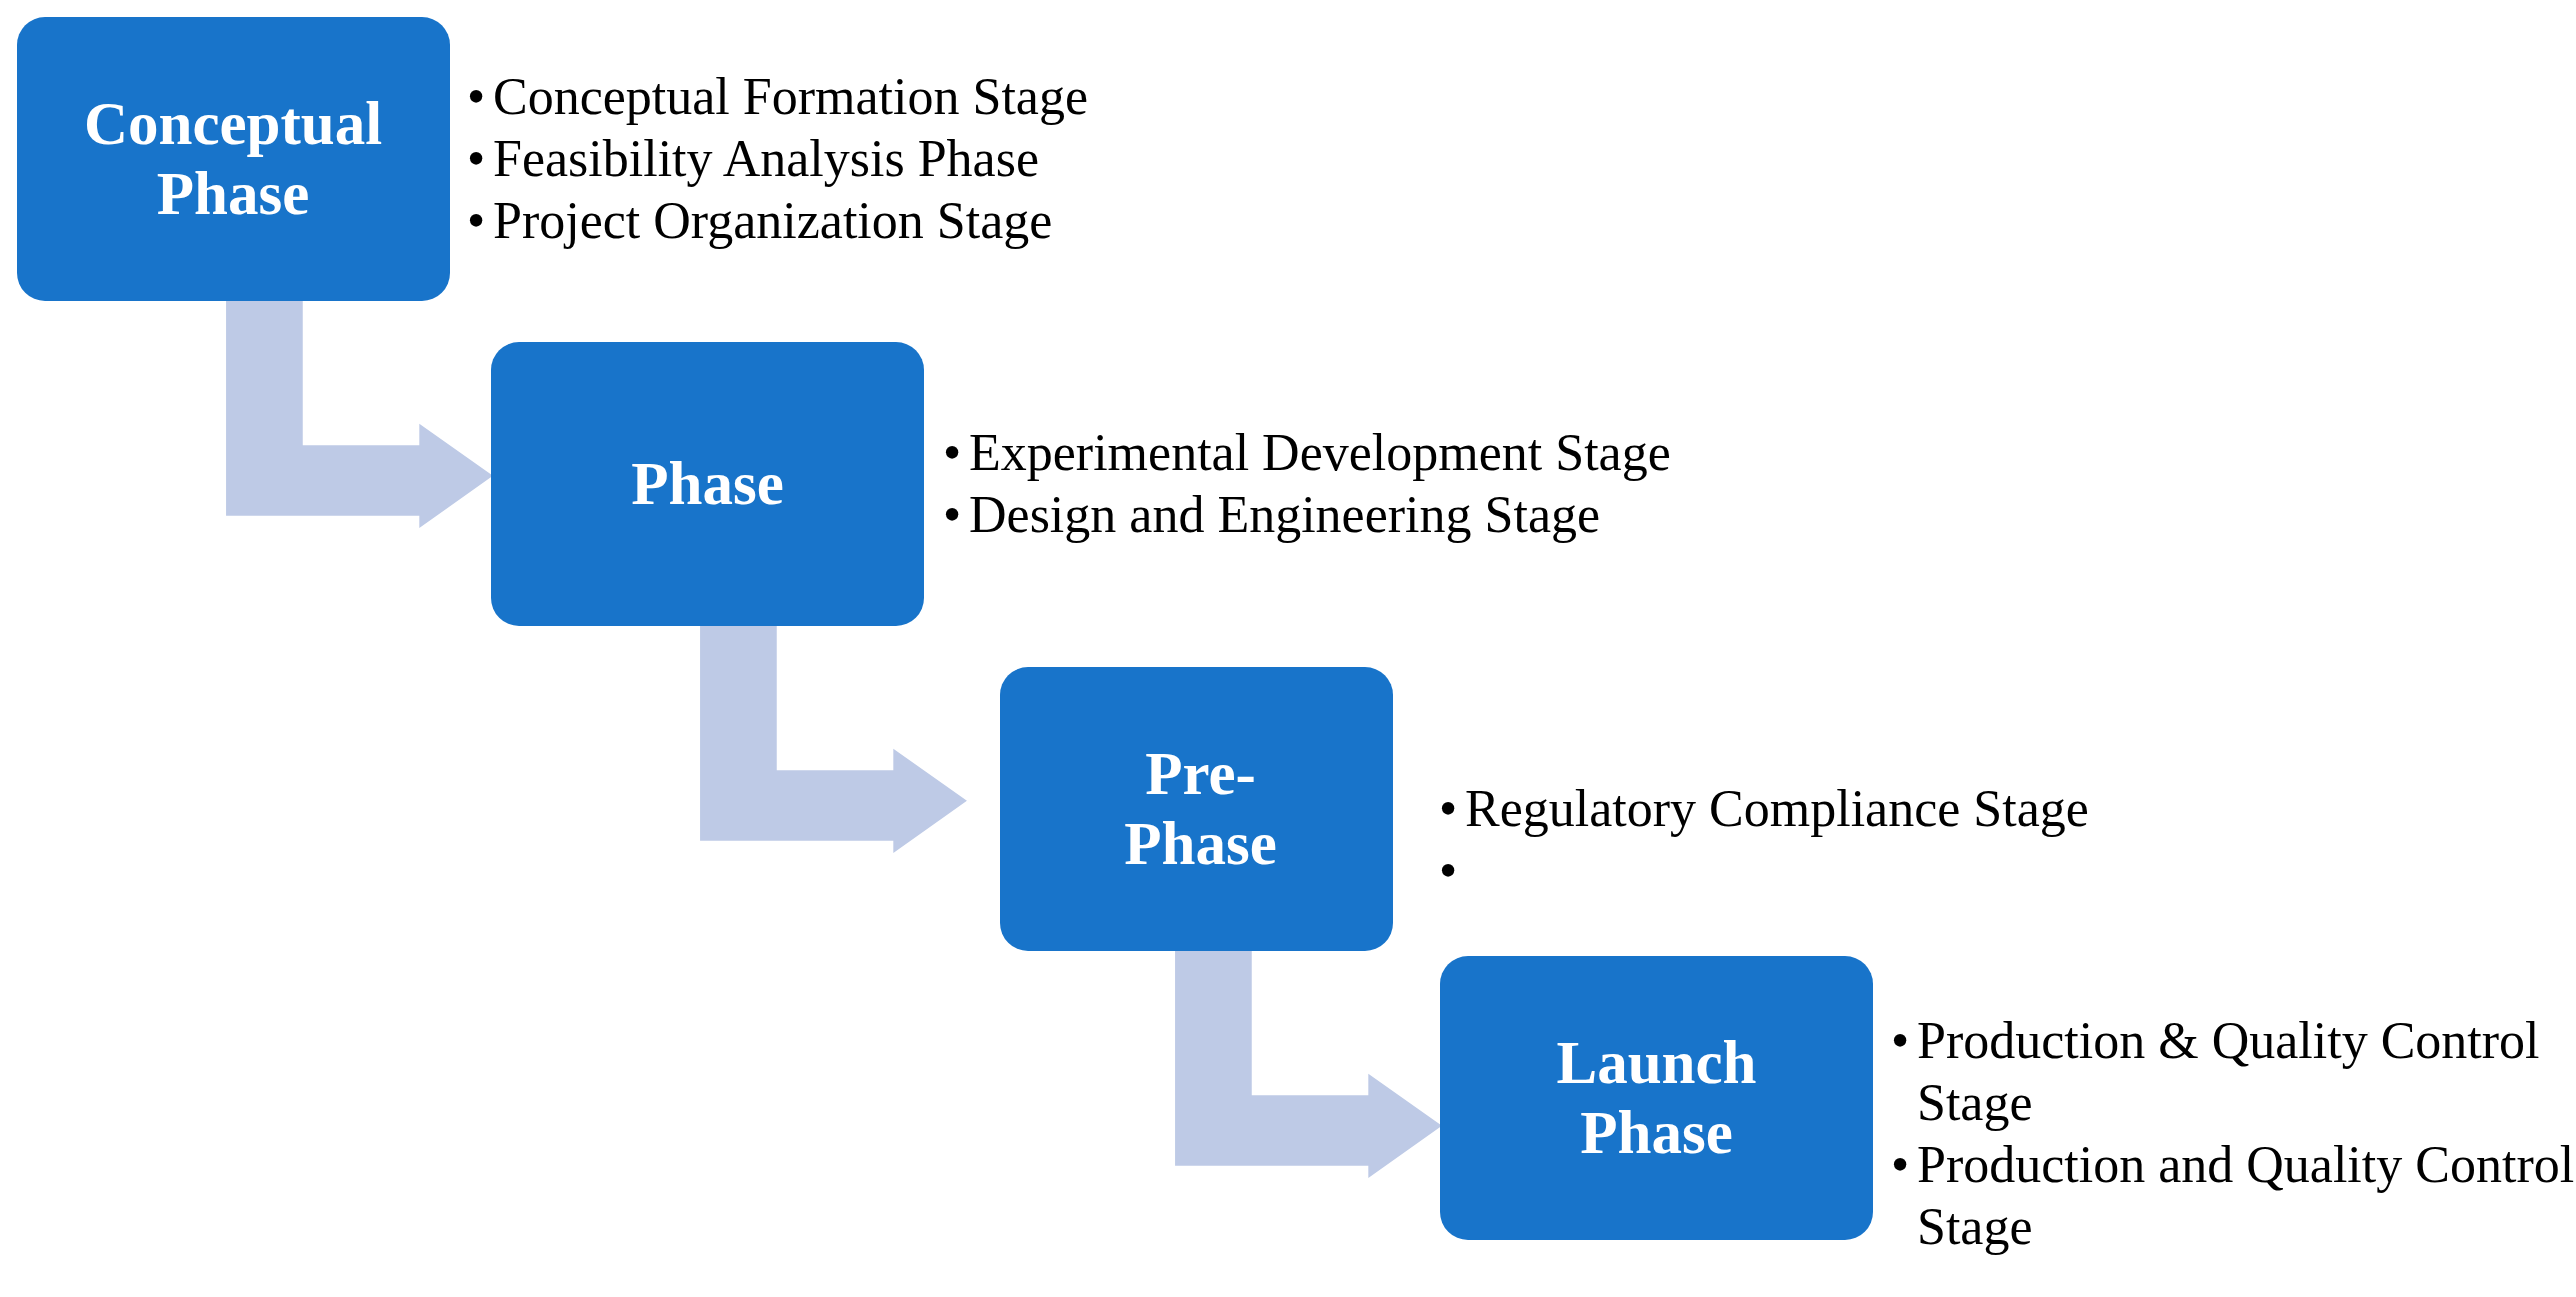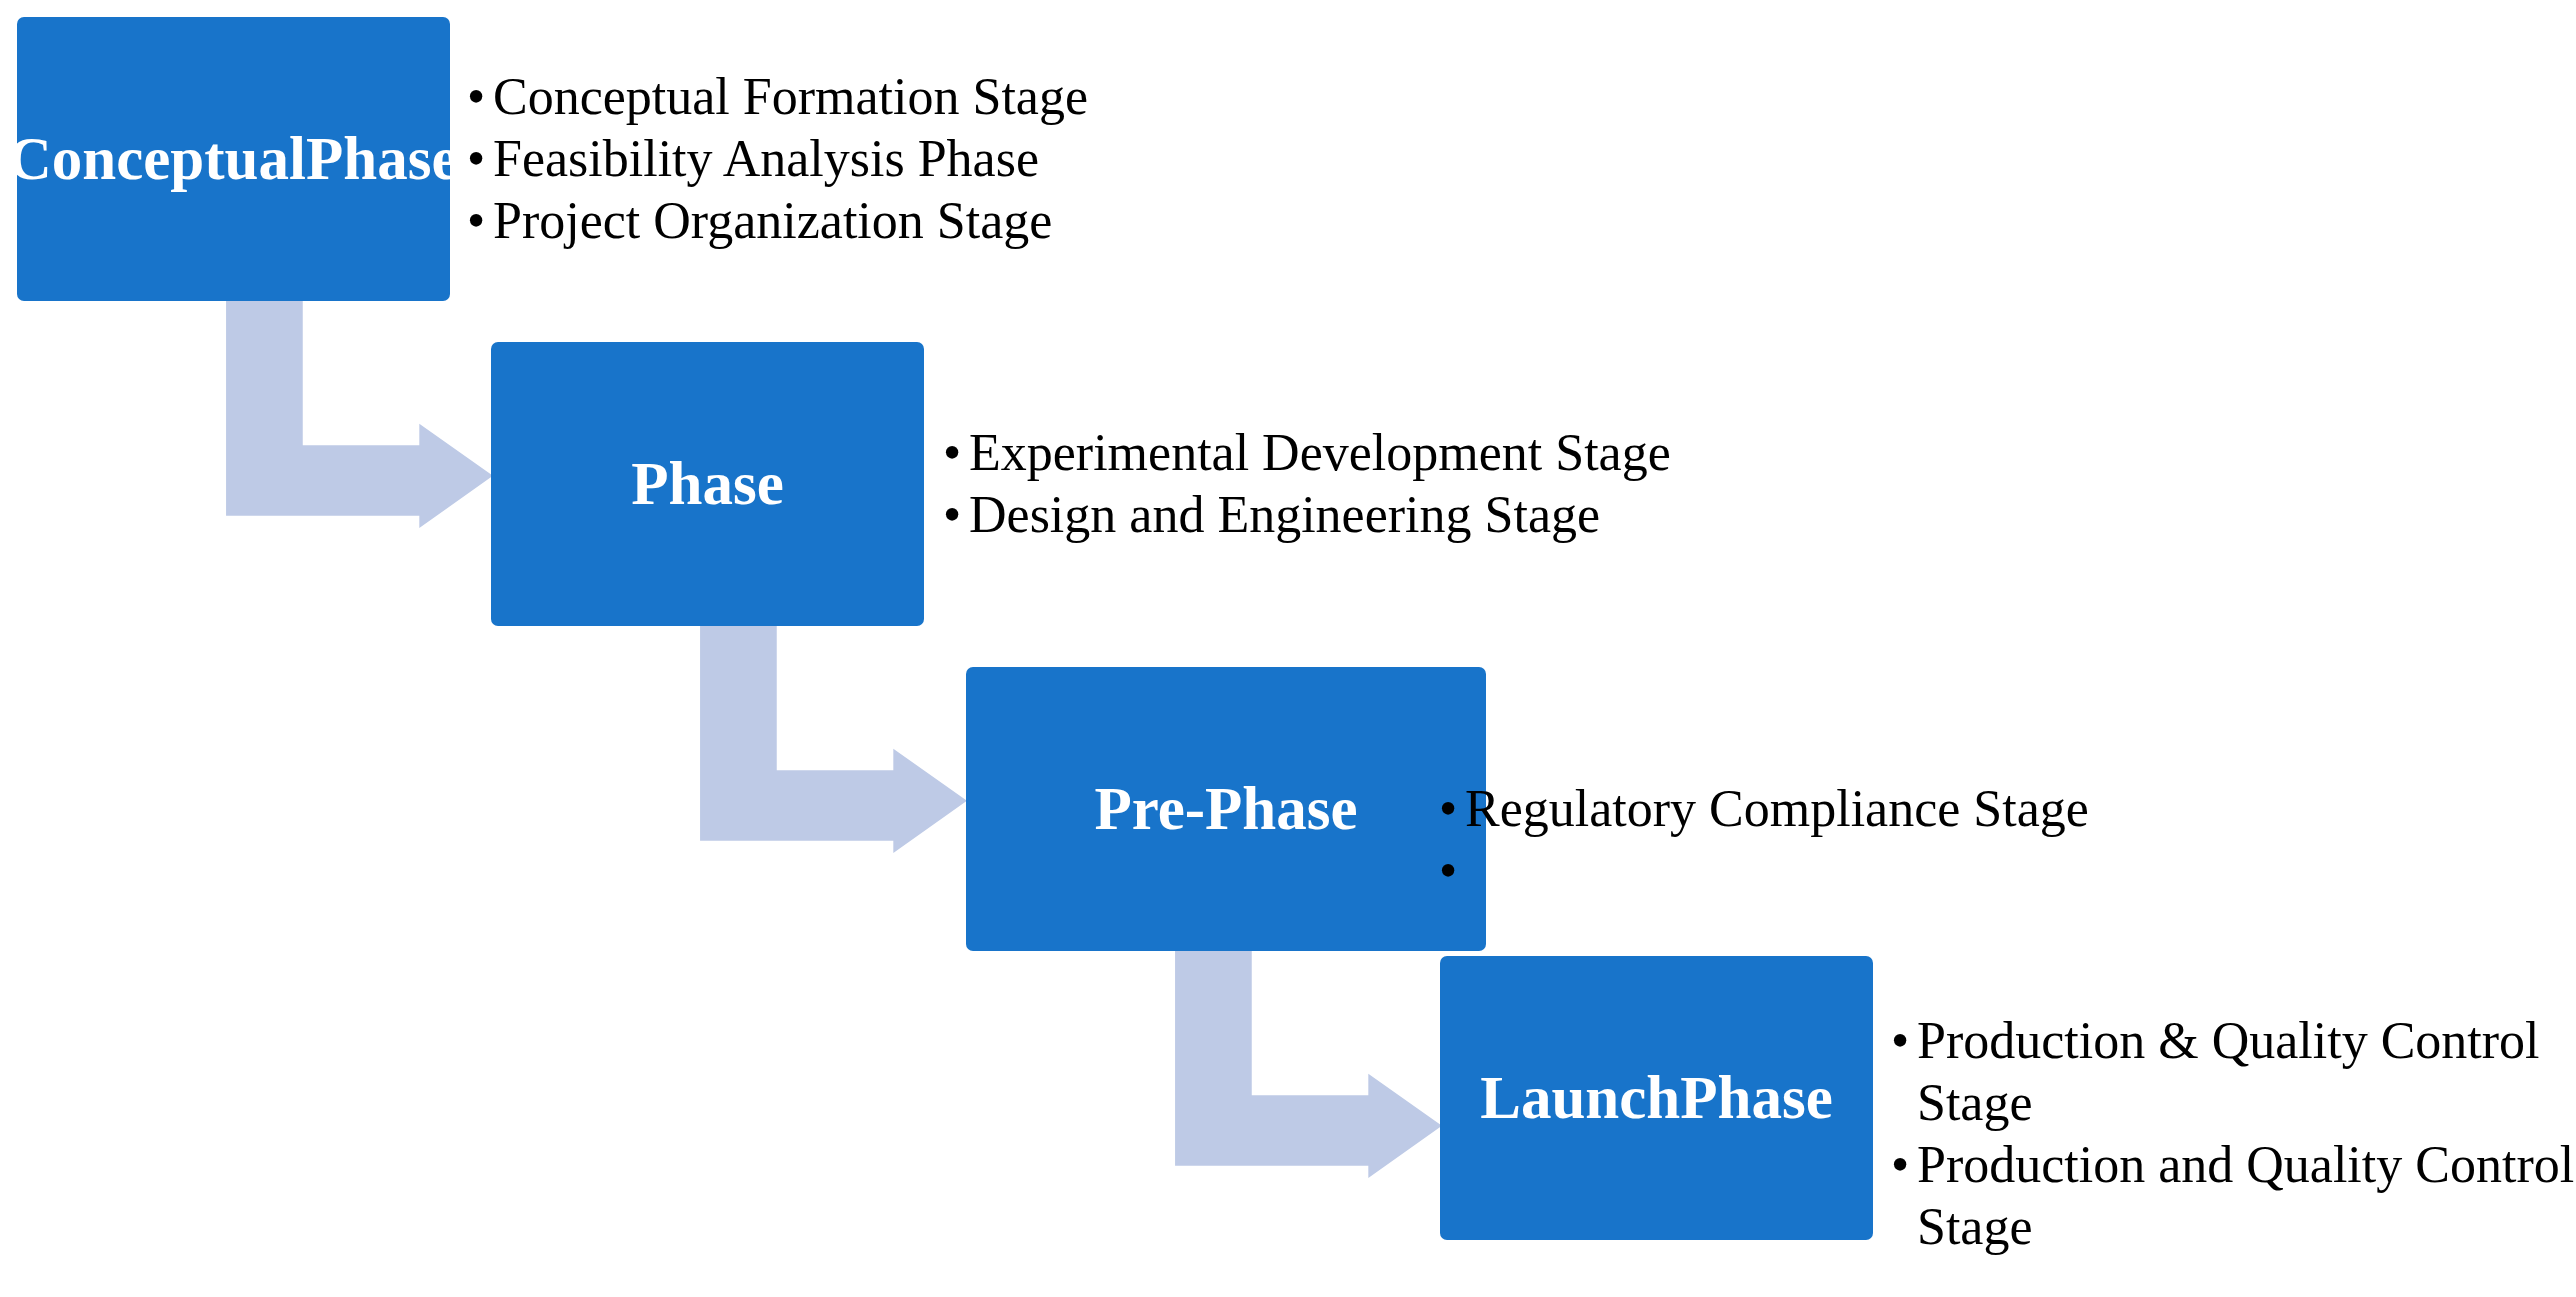--- a/index.html
+++ b/index.html
@@ -15,35 +15,35 @@
     background:var(--background);
     font-family:"Liberation Serif","DejaVu Serif",serif;
     overflow:hidden;
   }
   #canvas{position:relative;width:2576px;height:1297px;background:var(--background);}
 
   .box{
     position:absolute;
     width:433px;height:284px;
     background:var(--box-fill);
-    border-radius:7px;
-    display:flex;flex-direction:row;
+    border-radius:28px;
+    display:flex;flex-direction:column;
     align-items:center;justify-content:center;
     text-align:center;
   }
   .box .title-line{
     color:var(--title-text);
     font-weight:bold;
     font-size:61px;
     line-height:70px;
     white-space:nowrap;
   }
   .box.p1{left:16.6px;top:16.6px;}
   .box.p2{left:491px;top:342px;}
-  .box.p3{left:966px;top:667px;width:520px;}
+  .box.p3{left:1000px;top:667px;width:385px;padding-left:8px;}
   .box.p4{left:1440px;top:956px;}
 
   .arrow{position:absolute;width:267px;height:227px;}
   .arrow polygon{fill:var(--arrow-fill);}
   .arrow.a1{left:226px;top:301px;}
   .arrow.a2{left:700px;top:626px;}
   .arrow.a3{left:1175px;top:951px;}
 
   .stage-list{
     position:absolute;

